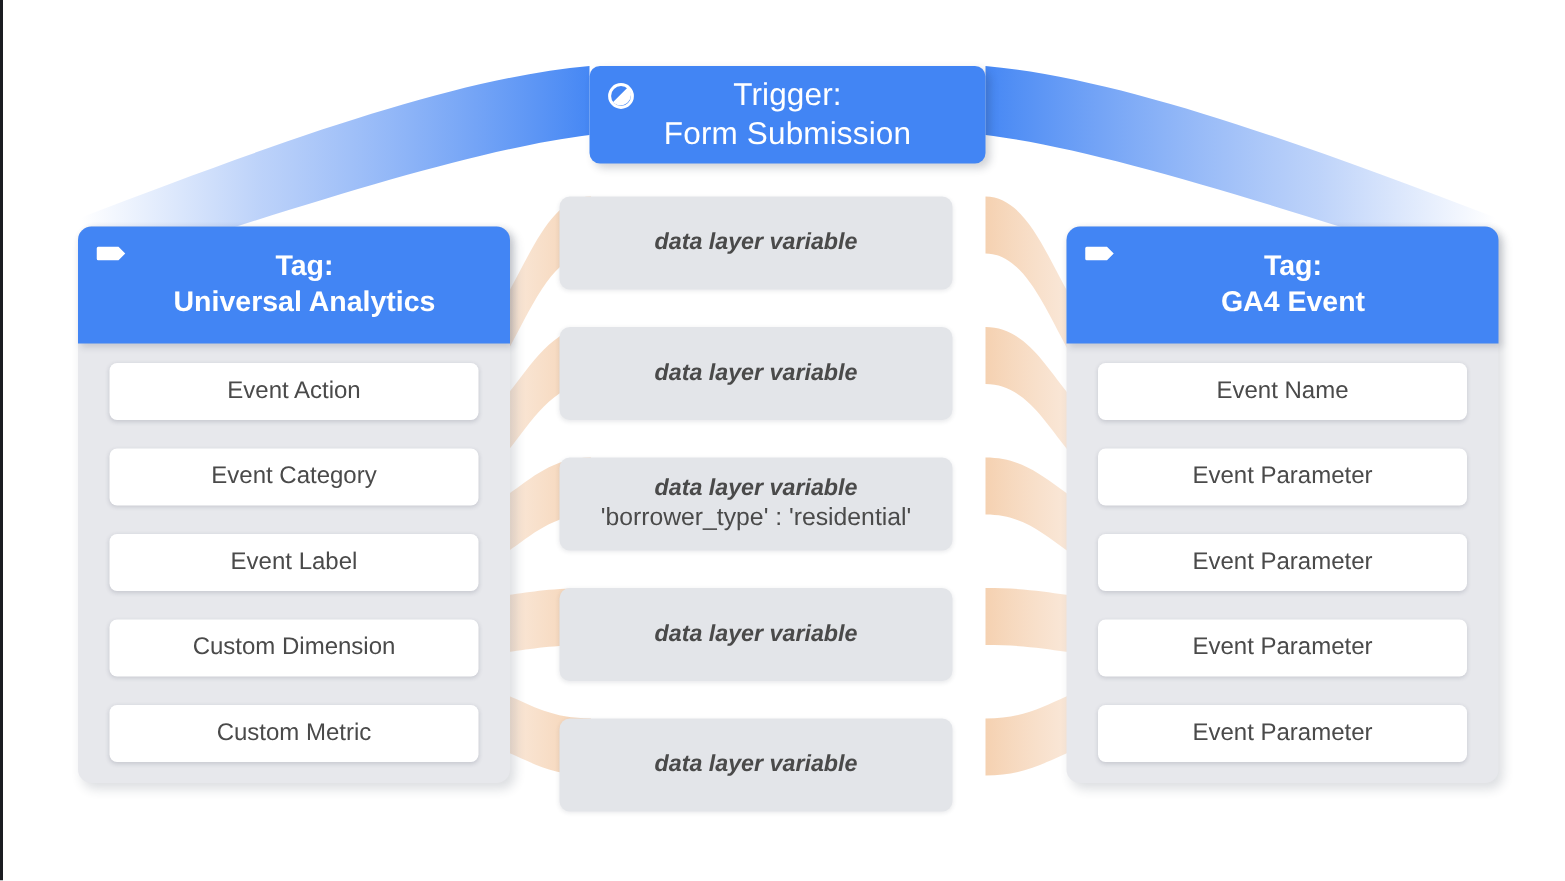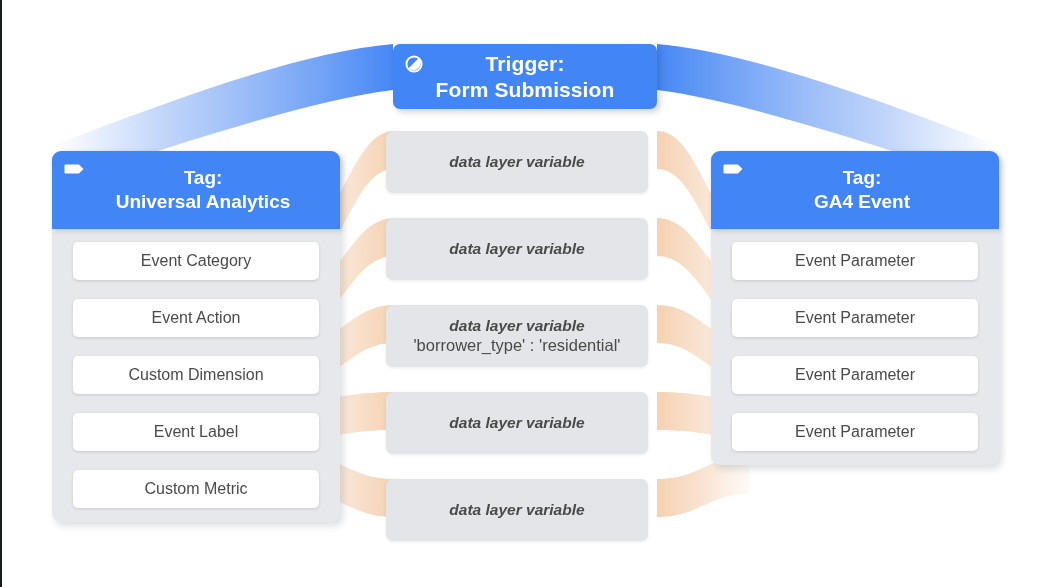--- a/index.html
+++ b/index.html
@@ -43,21 +43,21 @@
     box-shadow: 3px 3px 6px rgba(40,50,70,0.22);
     z-index: 6;
     color: #ffffff;
     display: flex;
     align-items: center;
     justify-content: center;
     text-align: center;
   }
   .trigger-title {
     font-size: 21px;
-    font-weight: bold;
+    font-weight: normal;
     line-height: 1.22;
     letter-spacing: 0.1px;
     white-space: pre-line;
   }
   .trigger-icon {
     position: absolute;
     left: 11px;
     top: 10px;
     width: 20px;
     height: 20px;
@@ -117,21 +117,21 @@
     align-items: center;
     justify-content: center;
     color: #4a4a4a;
     font-size: 16px;
   }
   .row-card:last-child { margin-bottom: 1px; }
 
   
   .dlv-card {
     position: absolute;
-    left: 384px;
+    left: 371px;
     width: 262px;
     height: 62px;
     background: #e3e5e9;
     border-radius: 7px;
     z-index: 4;
     display: flex;
     flex-direction: column;
     align-items: center;
     justify-content: center;
     text-align: center;
@@ -214,37 +214,38 @@
 
   <div class="panel" id="panel-left">
     <div class="panel-header">
       <svg class="tag-icon" viewBox="0 0 22 14">
         <path d="M1.5 2.5 h13.5 l4.5 4.5 l-4.5 4.5 h-13.5 a1 1 0 0 1 -1 -1 v-7 a1 1 0 0 1 1 -1 z" fill="#ffffff"></path>
       </svg>
       <div class="panel-header-title">Tag:
 Universal Analytics</div>
     </div>
     <div class="panel-rows">
+      <div class="row-card">Event Action</div>
       <div class="row-card">Event Category</div>
-      <div class="row-card">Event Action</div>
+      <div class="row-card">Event Label</div>
       <div class="row-card">Custom Dimension</div>
-      <div class="row-card">Event Label</div>
       <div class="row-card">Custom Metric</div>
     </div>
   </div>
 
   <div class="panel" id="panel-right">
     <div class="panel-header">
       <svg class="tag-icon" viewBox="0 0 22 14">
         <path d="M1.5 2.5 h13.5 l4.5 4.5 l-4.5 4.5 h-13.5 a1 1 0 0 1 -1 -1 v-7 a1 1 0 0 1 1 -1 z" fill="#ffffff"></path>
       </svg>
       <div class="panel-header-title">Tag:
 GA4 Event</div>
     </div>
     <div class="panel-rows">
+      <div class="row-card">Event Name</div>
       <div class="row-card">Event Parameter</div>
       <div class="row-card">Event Parameter</div>
       <div class="row-card">Event Parameter</div>
       <div class="row-card">Event Parameter</div>
     </div>
   </div>
 
   <div class="dlv-card" style="top:131px">
     <div class="dlv-kind">data layer variable</div>
   </div>

